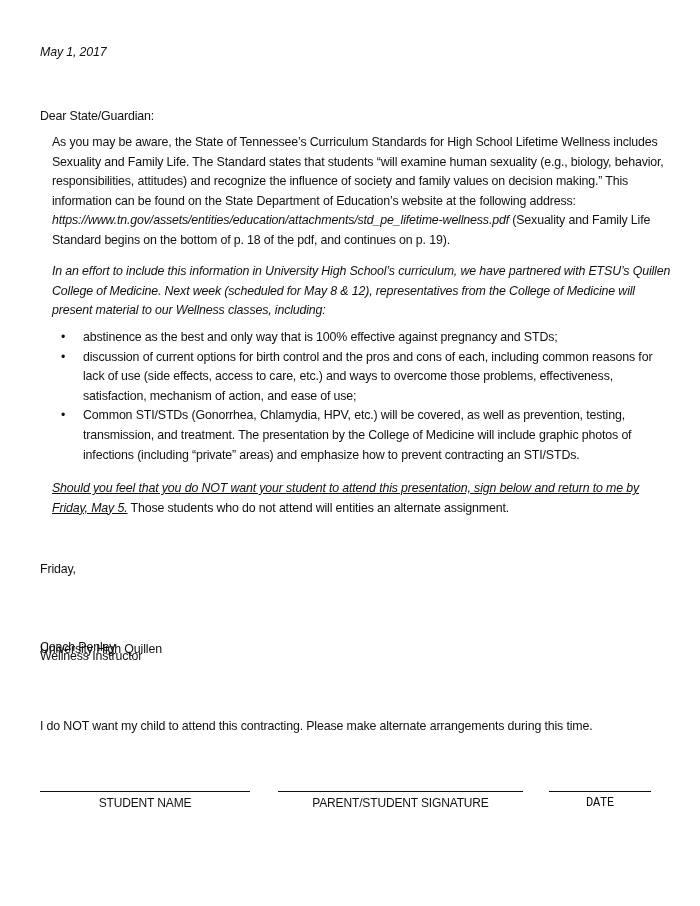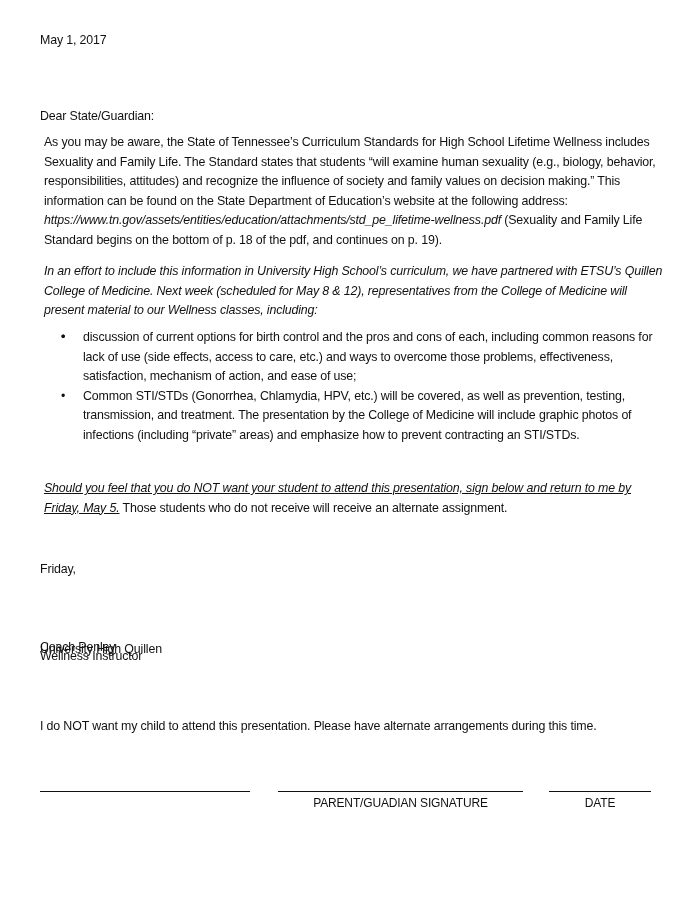--- a/index.html
+++ b/index.html
@@ -3,71 +3,72 @@
   <meta charset="utf-8">
   <style>
     html, body { margin: 0; padding: 0; background: #ffffff; }
     body {
       width: 700px; height: 906px; position: relative; overflow: hidden;
       font-family: "Liberation Sans", sans-serif; color: #111;
       font-size: 12.4px; letter-spacing: -0.15px;
     }
     .page { position: absolute; left: 40px; top: 0; width: 630px; }
     .line { position: absolute; left: 0; white-space: nowrap; line-height: 16px; }
-    .p { position: absolute; left: 4px; width: 625px; line-height: 19.6px; }
+    .p { position: absolute; left: 12px; width: 625px; line-height: 19.6px; }
     .p p { margin: 0; }
     .url { font-style: italic; }
     .ul { text-decoration: underline; font-style: italic; }
     ul.bullets { position: absolute; left: 0; top: 328px; margin: 0; padding: 0; list-style: none; width: 630px; }
     ul.bullets li { position: relative; padding-left: 43px; line-height: 19.6px; margin: 0; }
     ul.bullets li .dot { position: absolute; left: 21px; top: 0; }
     .sig { position: absolute; top: 791px; text-align: center; }
     .sig .rule { height: 0; border-top: 1.5px solid #111; margin-bottom: 4px; }
     .sig .lbl { font-size: 12px; line-height: 14px; }
   </style>
 </head>
 <body>
 
 <div class="page">
 
-  <div class="line" style="top:32px;">May 1, 2017</div>
+  <div class="line" style="top:44px;font-style:italic;">May 1, 2017</div>
 
   <div class="line" style="top:108px;">Dear State/Guardian:</div>
 
   <div class="p" style="top:133px;">
     <p><span>As you may be aware, the State of Tennessee’s Curriculum Standards for High School Lifetime Wellness includes Sexuality and Family Life.  The Standard states that students “will examine human sexuality (e.g., biology, behavior, responsibilities, attitudes) and recognize the influence of society and family values on decision making.”  This information can be found on the State Department of Education’s website at the following address: </span><span class="url">https://www.tn.gov/assets/entities/education/attachments/std_pe_lifetime-wellness.pdf</span><span> (Sexuality and Family Life Standard begins on the bottom of p. 18 of the pdf, and continues on p. 19).</span></p>
   </div>
 
   <div class="p" style="top:262px;font-style:italic;">
     <p>In an effort to include this information in University High School’s curriculum, we have partnered with ETSU’s Quillen College of Medicine.  Next week (scheduled for May 8 &amp; 12), representatives from the College of Medicine will present material to our Wellness classes, including:</p>
   </div>
 
   <ul class="bullets">
-    <li><span class="dot">•</span></li>
+    <li><span class="dot">•</span><span>abstinence as the best and only way that is 100% effective against pregnancy and STDs;</span></li>
     <li><span class="dot">•</span><span>discussion of  current options for birth control and the pros and cons of each, including common reasons for lack of use (side effects, access to care, etc.) and ways to overcome those problems, effectiveness, satisfaction, mechanism of action, and ease of use;</span></li>
     <li><span class="dot">•</span><span>Common STI/STDs (Gonorrhea, Chlamydia, HPV, etc.) will be covered, as well as prevention, testing, transmission, and treatment. The presentation by the College of Medicine will include graphic photos of infections (including “private” areas) and emphasize how to prevent contracting an STI/STDs.</span></li>
   </ul>
 
   <div class="p" style="top:479px;">
-    <p><span class="ul">Should you feel that you do NOT want your student to attend this presentation, sign below and return to me by Friday, May 5.</span><span> Those students who do not receive will receive an alternate assignment.</span></p>
+    <p><span class="ul">Should you feel that you do NOT want your student to attend this presentation, sign below and return to me by Friday, May 5.</span><span> Those students who do not attend will entities an alternate assignment.</span></p>
   </div>
 
   <div class="line" style="top:561px;">Friday,</div>
 
   <div class="line" style="top:639px;">Coach Penley</div>
   <div class="line" style="top:641px;">University High Quillen</div>
   <div class="line" style="top:648px;text-align:center;">Wellness Instructor</div>
 
-  <div class="line" style="top:718px;">I do NOT want my child to attend this presentation.  Please have alternate arrangements during this time.</div>
+  <div class="line" style="top:718px;">I do NOT want my child to attend this contracting.  Please make alternate arrangements during this time.</div>
 
 </div>
 
 <div class="sig" style="left:40px; width:210px;">
   <div class="rule"></div>
+  <div class="lbl">STUDENT NAME</div>
 </div>
 <div class="sig" style="left:278px; width:245px;">
   <div class="rule"></div>
-  <div class="lbl">PARENT/GUADIAN SIGNATURE</div>
+  <div class="lbl">PARENT/STUDENT SIGNATURE</div>
 </div>
-<div class="sig" style="left:549px; width:102px;">
+<div class="sig" style="left:549px; width:102px;font-family:Liberation Mono, monospace;">
   <div class="rule"></div>
   <div class="lbl">DATE</div>
 </div>
 
 </body></html>

